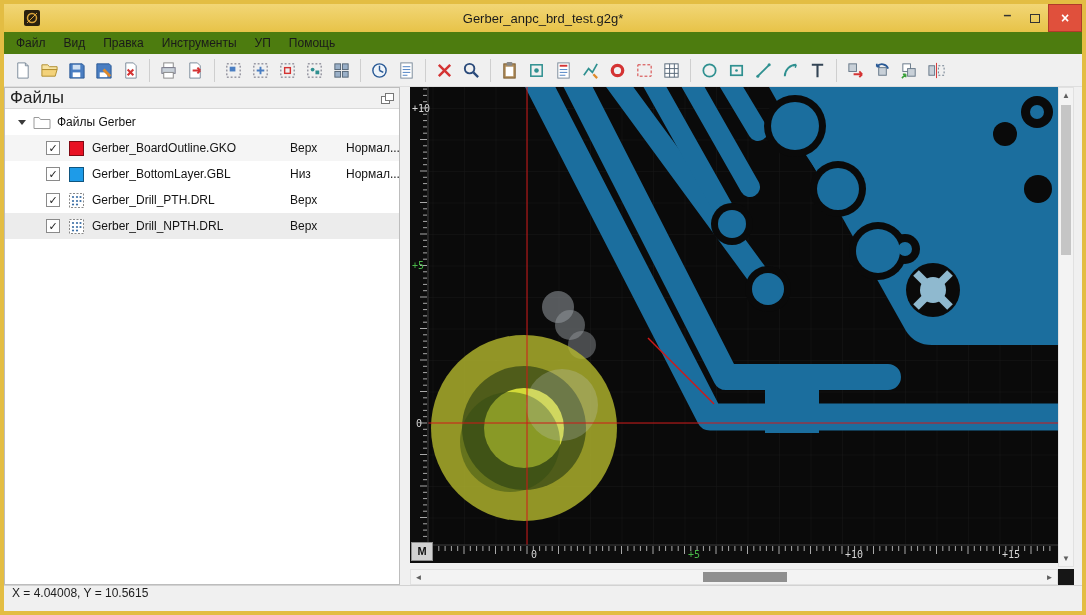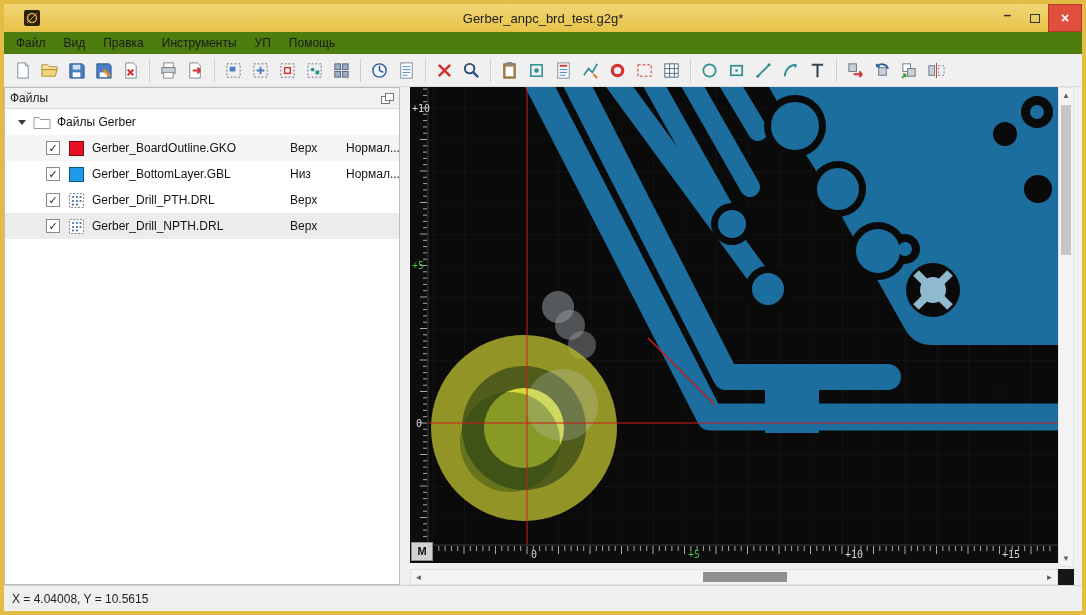--- a/index.html
+++ b/index.html
@@ -20,21 +20,21 @@
   .menubar{flex:0 0 22px;display:flex;align-items:center;padding-left:3px;background:#4d7c0f}
   .menu-item{padding:3px 9px;font-size:12px;color:#1a1a1a}
   
   .toolbar{flex:0 0 33px;display:flex;align-items:center;padding:0 5px;background:#f0f0f0;border-bottom:1px solid #dedede}
   .tb-btn{width:27px;height:27px;border:1px solid transparent;background:transparent;display:flex;align-items:center;justify-content:center;padding:0}
   .tb-btn svg{width:19px;height:19px;display:block}
   .tb-sep{width:1px;height:23px;background:#cfcfcf;margin:0 5px;flex:0 0 1px}
   
   .main{flex:1;display:flex;overflow:hidden}
   .files-panel{width:396px;background:#fff;border:1px solid #bdbdbd;display:flex;flex-direction:column}
-  .panel-header{height:21px;background:#f1f1f1;border-bottom:1px solid #dadada;display:flex;align-items:center;padding:0 5px;font-size:12px;color:#222}
+  .panel-header{height:21px;background:#f1f1f1;border-bottom:1px solid #dadada;display:flex;align-items:center;padding:0 5px;font-size:17px;color:#222}
   .float-ic{margin-left:auto;display:flex}
   .float-ic svg{width:13px;height:11px}
   .thead{height:23px;display:flex;align-items:center;border-bottom:1px solid #e3e3e3;font-size:12px;color:#3c3c3c}
   .thead .cell{height:100%;display:flex;align-items:center;padding:0 5px;border-right:1px solid #ececec}
   .cell.name{width:280px}
   .cell.side{width:56px}
   .cell.type{flex:1;overflow:hidden;white-space:nowrap}
   .trow{height:26px;display:flex;align-items:center;font-size:12px;color:#141414}
   .trow .cell{display:flex;align-items:center;padding:0 5px;height:100%;border-right:none}
   .trow.shade{background:#f5f5f5}
@@ -58,21 +58,21 @@
   .vscroll{position:absolute;left:648px;top:0;width:16px;height:480px;background:#f3f3f3;border:1px solid #e1e1e1}
   .sarrow{height:15px;display:flex;align-items:center;justify-content:center;color:#5f5f5f;font-size:8px}
   .vthumb{position:absolute;left:2px;top:17px;width:10px;height:150px;background:#c5c5c5}
   .hscroll{position:absolute;left:0;top:482px;width:648px;height:16px;background:#f3f3f3;border:1px solid #e1e1e1}
   .sarrow.h{position:absolute;top:0;width:15px;height:100%}
   .sarrow.left{left:0}
   .sarrow.right{right:0}
   .hthumb{position:absolute;left:292px;top:2px;width:84px;height:10px;background:#8f8f8f}
   .corner{position:absolute;left:648px;top:482px;width:16px;height:16px;background:#161616}
   
-  .statusbar{flex:0 0 26px;background:#f0f0f0;border-top:1px solid #d2d2d2;display:flex;align-items:center;padding-left:8px;font-size:12px;color:#1d1d1d}
+  .statusbar{flex:0 0 26px;background:#f0f0f0;border-top:1px solid #d2d2d2;display:flex;align-items:flex-start;padding-left:8px;font-size:12px;color:#1d1d1d}
 </style>
 </head>
 <body>
 
 <div class="window">
 
   <div class="titlebar">
     <span class="app-icon">
       <svg viewBox="0 0 16 16">
           <rect width="16" height="16" rx="2" fill="#2a210f"></rect>

